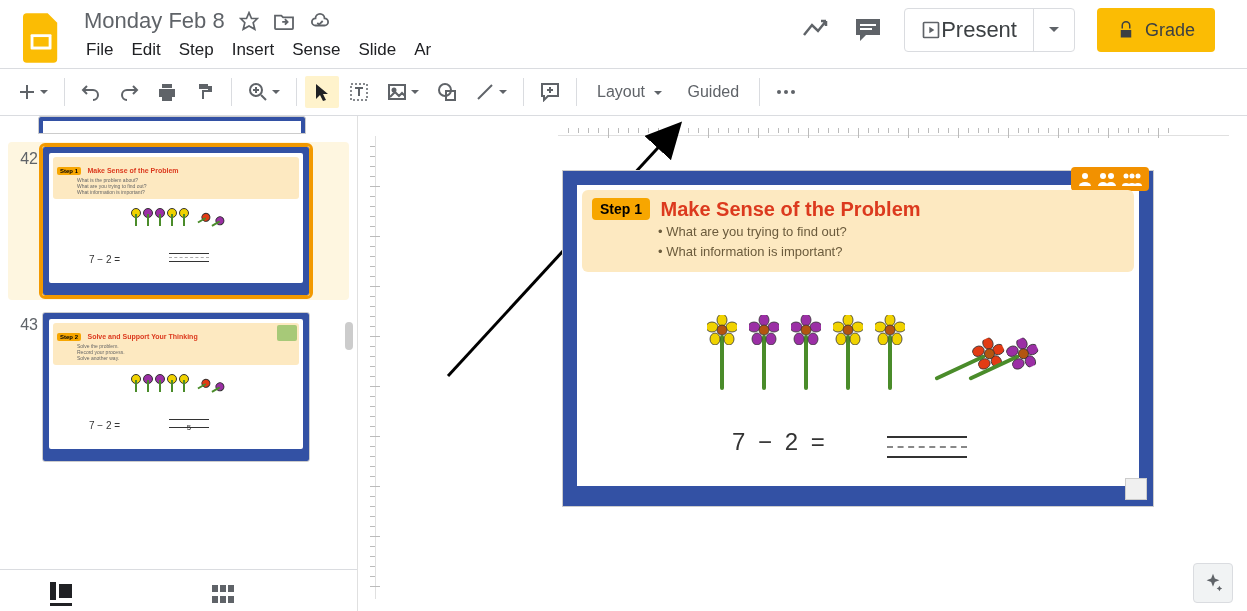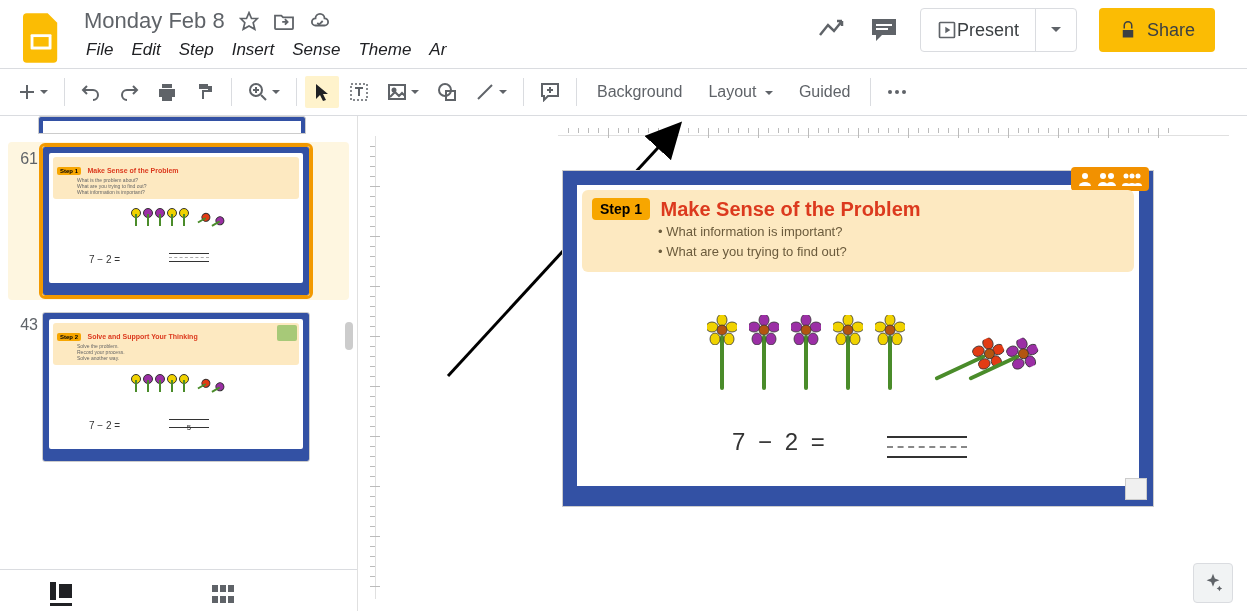--- a/index.html
+++ b/index.html
@@ -3,25 +3,25 @@
 <meta charset="utf-8">
 <style>
   * { box-sizing: border-box; margin: 0; padding: 0; }
   body { font-family: Arial, sans-serif; background: #fff; color: #333; width: 1247px; height: 611px; overflow: hidden; position: relative; }
   .header { display:flex; align-items:flex-start; padding:8px 12px 0 12px; }
   .logo { width:60px; height:60px; display:flex; align-items:center; justify-content:center; margin-right:12px; }
   .logo svg { width:38px; height:50px; }
   .title-block { flex:0 0 auto; }
   .doc-title { font-size:22px; color:#5f6368; display:flex; align-items:center; gap:14px;}
   .menu-row { display:flex; gap:18px; padding:6px 0 6px 2px; font-size:17px; color:#202124;}
-  .menu-row span { cursor:pointer;font-style:italic; }
+  .menu-row span { cursor:pointer; }
   .header-right { margin-left:auto; display:flex; align-items:center; gap:22px; padding-right:20px;}
   .icon-btn { color:#5f6368; cursor:pointer; display:flex; align-items:center; justify-content:center; }
   .present-btn { border:1px solid #dadce0; border-radius:4px; display:flex; align-items:center; height:44px; }
-  .present-main { display:flex; align-items:center; padding:0 16px; font-size:18px; color:#3c4043; height:100%; border-right:1px solid #dadce0; cursor:pointer;}
+  .present-main { display:flex; align-items:center; padding:0 16px; font-size:22px; color:#3c4043; height:100%; border-right:1px solid #dadce0; cursor:pointer;}
   .present-arrow { padding:0 14px; cursor:pointer; color:#5f6368; }
   .share-btn { background:#fbbc04; border-radius:4px; height:44px; display:flex; align-items:center; gap:10px; padding:0 20px; font-size:18px; color:#3c4043; font-weight:500; cursor:pointer;}
   .toolbar { border-top:1px solid #dadce0; border-bottom:1px solid #dadce0; height:48px; display:flex; align-items:center; padding:0 10px; gap:2px;}
   .tb-btn { padding:6px 8px; color:#5f6368; cursor:pointer; border-radius:2px; display:flex; align-items:center; gap:4px; font-size:14px;}
   .tb-btn.active { background:#fff3cc; }
   .tb-sep { width:1px; height:28px; background:#dadce0; margin:0 6px;}
   .tb-text-btn { padding:6px 12px; color:#5f6368; cursor:pointer; font-size:16px;}
   .body-area { display:flex; height:calc(611px - 110px); }
   .side-panel { width:358px; background:#fff; border-right:1px solid #e0e0e0; overflow:hidden; position:relative;}
   .thumb-list { padding:4px 8px 4px 8px; }
@@ -106,21 +106,21 @@
             <path d="M9 12 l2 2 4 -4"></path>
           </svg>
       </span>
     </div>
     <div class="menu-row">
       <span>File</span>
       <span>Edit</span>
       <span>Step</span>
       <span>Insert</span>
       <span>Sense</span>
-      <span>Theme</span>
+      <span>Slide</span>
       <span>Ar</span>
     </div>
   </div>
   <div class="header-right">
     <span class="icon-btn">
       <svg width="30" height="22" viewBox="0 0 30 22" fill="none" stroke="#5f6368" stroke-width="2.5">
           <path d="M2 16 L10 6 L16 12 L24 2 M24 2 h-5 M24 2 v5"></path>
         </svg>
     </span>
     <span class="icon-btn">
@@ -141,21 +141,21 @@
       <div class="present-arrow">
         <svg width="12" height="12" viewBox="0 0 12 12" fill="#5f6368">
             <path d="M1 3 l5 5 5-5z"></path>
           </svg>
       </div>
     </div>
     <div class="share-btn">
       <svg width="18" height="18" viewBox="0 0 24 24" fill="#3c4043">
           <path d="M12 2 a4 4 0 0 1 4 4 v4 h2 v-4 a6 6 0 0 0 -12 0 v4 h2 v-4 a4 4 0 0 1 4 -4 z M5 12 h14 v10 h-14 z"></path>
         </svg>
-      <span>Share</span>
+      <span>Grade</span>
     </div>
   </div>
 </div>
 
 <div class="toolbar">
   <div class="tb-btn">
     <svg width="18" height="18" viewBox="0 0 18 18" stroke="#5f6368" stroke-width="2">
         <path d="M9 2 v14 M2 9 h14"></path>
       </svg>
     <svg width="8" height="8" viewBox="0 0 8 8" fill="#5f6368">
@@ -230,21 +230,20 @@
       </svg>
   </div>
   <div class="tb-sep"></div>
   <div class="tb-btn">
     <svg width="20" height="20" viewBox="0 0 20 20" fill="none" stroke="#5f6368" stroke-width="2">
         <path d="M2 2 h16 v12 h-10 l-4 4 v-4 h-2 z"></path>
         <path d="M10 5 v6 M7 8 h6"></path>
       </svg>
   </div>
   <div class="tb-sep"></div>
-  <div class="tb-text-btn">Background</div>
   <div class="tb-text-btn">
     <span>Layout</span>
     <svg width="8" height="8" viewBox="0 0 8 8" fill="#5f6368" style="display:inline;margin-left:4px">
         <path d="M0 2 l4 4 4-4z"></path>
       </svg>
   </div>
   <div class="tb-text-btn">Guided</div>
   <div class="tb-sep"></div>
   <div class="tb-btn">
     <svg width="20" height="6" viewBox="0 0 20 6" fill="#5f6368">
@@ -255,21 +254,21 @@
   </div>
 </div>
 
 <div class="body-area">
 
   <div class="side-panel">
     <div class="slide-peek"></div>
     <div class="thumb-list">
 
       <div class="thumb-row selected">
-        <div class="thumb-num">61</div>
+        <div class="thumb-num">42</div>
         <div class="thumb-frame">
           <div class="mini-slide">
             <div class="mini-inner">
               <div class="mini-header">
                 <span class="mini-step">Step 1</span>
                 <span class="mini-title">Make Sense of the Problem</span>
                 <div class="mini-sub">What is the problem about?</div>
                 <div class="mini-sub">What are you trying to find out?</div>
                 <div class="mini-sub">What information is important?</div>
               </div>
@@ -529,22 +528,22 @@
           <svg width="22" height="16" viewBox="0 0 22 16" fill="#fff">
               <circle cx="5" cy="5" r="2.5"></circle>
               <circle cx="11" cy="5" r="2.5"></circle>
               <circle cx="17" cy="5" r="2.5"></circle>
               <path d="M1 15 a4 3 0 0 1 8 0 z M7 15 a4 3 0 0 1 8 0 z M13 15 a4 3 0 0 1 8 0 z"></path>
             </svg>
         </div>
         <div class="slide-head">
           <span class="badge">Step 1</span>
           <span class="head-title">Make Sense of the Problem</span>
+          <div class="head-sub">• <span>What are you trying to find out?</span></div>
           <div class="head-sub">• <span>What information is important?</span></div>
-          <div class="head-sub">• <span>What are you trying to find out?</span></div>
         </div>
         <div class="flower-row" id="main-flowers">
             <div class="flower" style="">
     <div class="stem"></div>
     <svg class="petals" viewBox="0 0 30 30">
       <g fill="#f0d200" stroke="#333" stroke-width="0.8">
         <ellipse cx="15" cy="5" rx="5" ry="6"></ellipse>
         <ellipse cx="25" cy="12" rx="6" ry="5"></ellipse>
         <ellipse cx="22" cy="24" rx="5" ry="6"></ellipse>
         <ellipse cx="8" cy="24" rx="5" ry="6"></ellipse>

